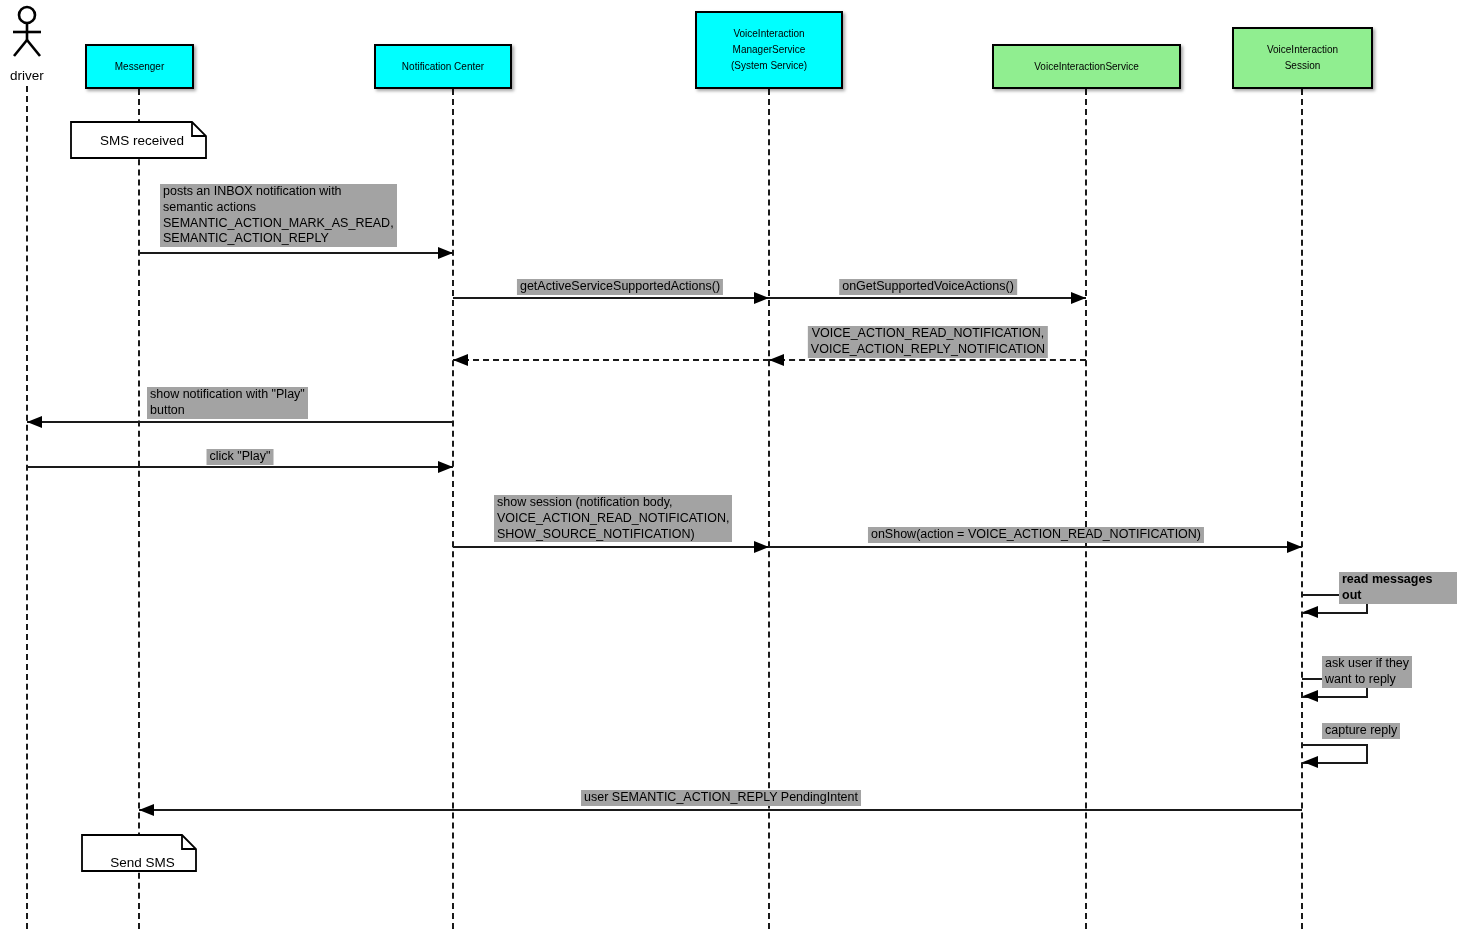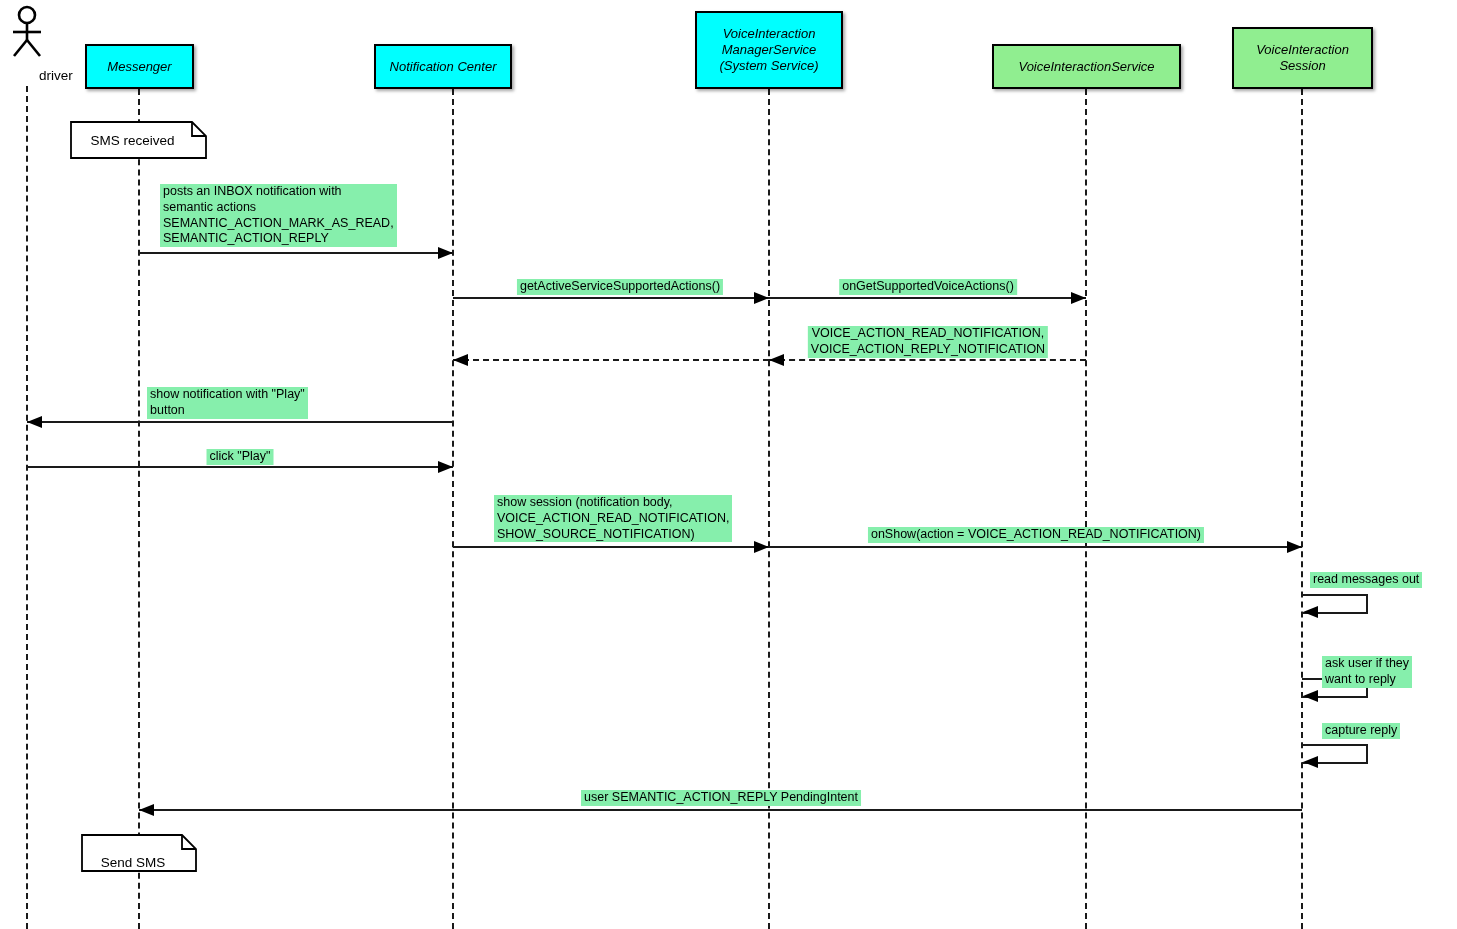--- a/index.html
+++ b/index.html
@@ -18,40 +18,40 @@
       border-top:6px solid transparent;border-bottom:6px solid transparent;}
   .ah.right{border-left:15px solid #000;}
   .ah.left{border-right:15px solid #000;}
 
   
   .self-loop{position:absolute;width:66px;height:20px;box-sizing:border-box;
       border:2px solid #1a1a1a;border-left:none;z-index:2;}
 
   
   .mlabel{position:absolute;font-size:12.5px;line-height:15.8px;
-      white-space:pre-line;background:#86efac;padding:0 3px;z-index:4;}
+      white-space:pre-line;background:#a3a3a3;padding:0 3px;z-index:4;}
   .mlabel.center{transform:translateX(-50%);text-align:center;}
 
   
   .participant{position:absolute;box-sizing:border-box;border:2.5px solid #000;
       display:flex;align-items:center;justify-content:center;text-align:center;
-      font-size:13px;line-height:16px;white-space:pre-line;z-index:5;
-      box-shadow:2px 2px 3px rgba(0,0,0,0.35);font-style:italic;}
+      font-size:10px;line-height:16px;white-space:pre-line;z-index:5;
+      box-shadow:2px 2px 3px rgba(0,0,0,0.35);}
   .fill-cyan{background:#00ffff;}
   .fill-green{background:#90ee90;}
 
   
-  .note{position:absolute;z-index:5;}
+  .note{position:absolute;z-index:5;padding-left:19px;}
   .note svg{position:absolute;left:0;top:0;}
   .note .note-text{position:absolute;left:0;top:0;right:12px;bottom:0;
       display:flex;align-items:center;justify-content:center;font-size:13.5px;}
 
   
   .actor{position:absolute;z-index:5;}
-  .actor-label{position:absolute;text-align:center;font-size:13.5px;z-index:5;padding-left:29px;}
+  .actor-label{position:absolute;text-align:center;font-size:13.5px;z-index:5;}
 </style>
 </head>
 <body>
 
 <div class="lifeline" style="left:26px;top:86px;height:843px;"></div>
 <div class="lifeline" style="left:138px;top:89px;height:840px;"></div>
 <div class="lifeline" style="left:452px;top:89px;height:840px;"></div>
 <div class="lifeline" style="left:768px;top:89px;height:840px;"></div>
 <div class="lifeline" style="left:1085px;top:89px;height:840px;"></div>
 <div class="lifeline" style="left:1301px;top:89px;height:840px;"></div>
@@ -128,21 +128,21 @@
 <div class="mlabel" style="left:494px;top:495px;">show session (notification body,
 VOICE_ACTION_READ_NOTIFICATION,
 SHOW_SOURCE_NOTIFICATION)</div>
 
 <div class="mline" style="left:769px;top:546px;width:533px;"></div>
 <div class="ah right" style="left:1287px;top:541px;"></div>
 <div class="mlabel center" style="left:1036px;top:527px;">onShow(action = VOICE_ACTION_READ_NOTIFICATION)</div>
 
 <div class="self-loop" style="left:1302px;top:594px;"></div>
 <div class="ah left" style="left:1303px;top:606px;"></div>
-<div class="mlabel" style="left:1310px;top:572px;">read messages out</div>
+<div class="mlabel" style="left:1339px;top:572px;font-weight:bold;">read messages out</div>
 
 <div class="self-loop" style="left:1302px;top:678px;"></div>
 <div class="ah left" style="left:1303px;top:690px;"></div>
 <div class="mlabel" style="left:1322px;top:656px;">ask user if they
 want to reply</div>
 
 <div class="self-loop" style="left:1302px;top:744px;"></div>
 <div class="ah left" style="left:1303px;top:756px;"></div>
 <div class="mlabel" style="left:1322px;top:723px;">capture reply</div>
 

